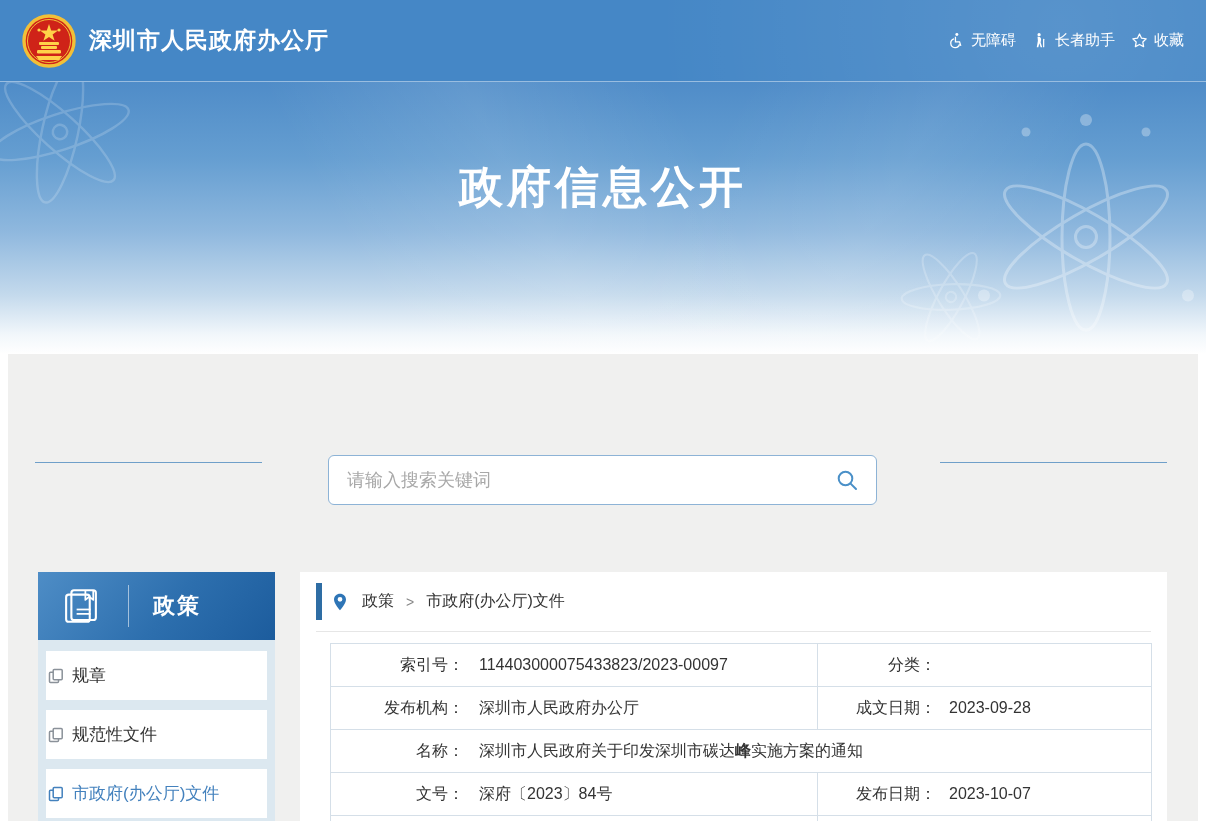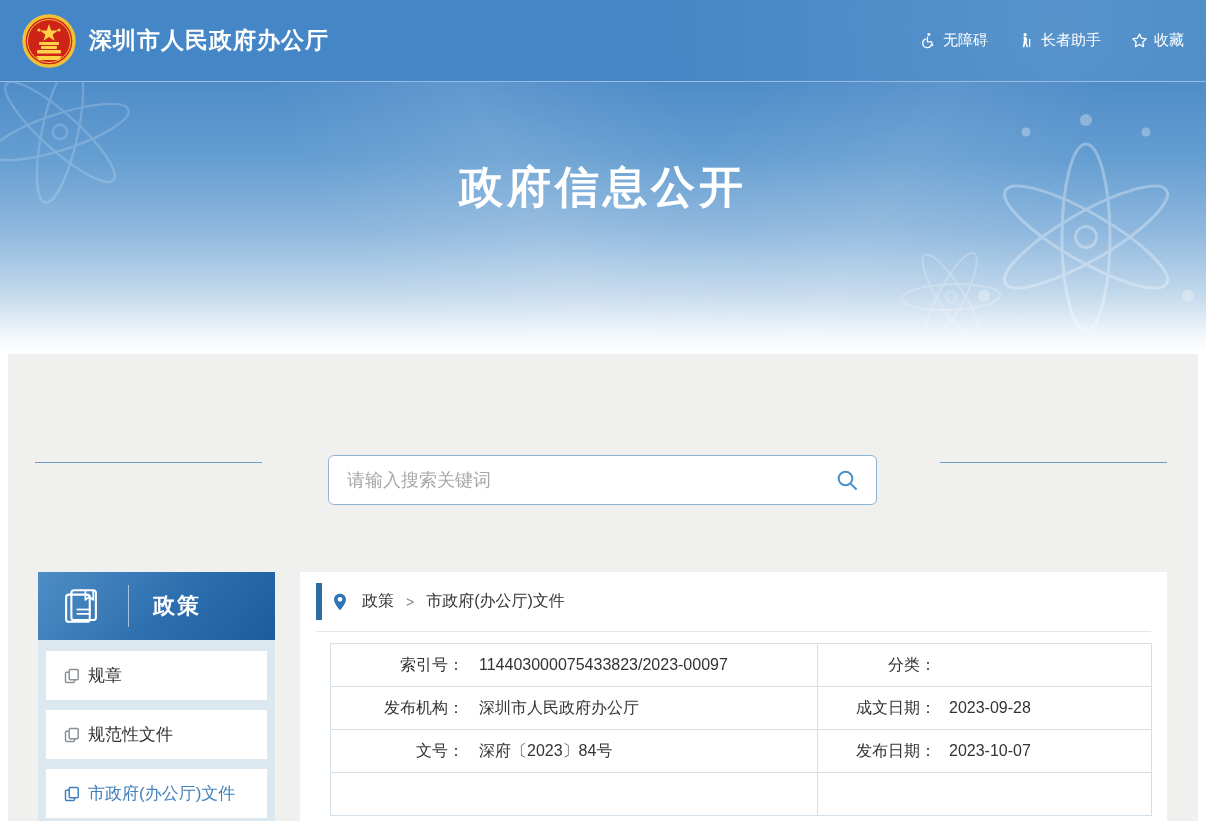--- a/index.html
+++ b/index.html
@@ -21,21 +21,21 @@
     border-bottom: 1px solid rgba(255,255,255,.45);
   }
   .topbar::after {
     content: ""; position: absolute; inset: 0;
     background: radial-gradient(circle at 88% 30%, rgba(255,255,255,.10), transparent 38%);
     pointer-events: none;
   }
   .brand { display: flex; align-items: center; gap: 13px; z-index: 1; }
   .brand .emblem { width: 54px; height: 54px; display: block; }
   .site-title { color: #fff; font-size: 23px; font-weight: bold; letter-spacing: 1px; }
-  .top-links { margin-left: auto; display: flex; align-items: center; gap: 30px; z-index: 1; }
+  .top-links { margin-left: auto; display: flex; align-items: center; gap: 16px; z-index: 1; }
   .top-link { display: flex; align-items: center; gap: 6px; color: #fff; font-size: 15px; cursor: pointer; text-decoration: none; }
   .top-link svg { width: 17px; height: 17px; }
   
   .banner {
     position: relative;
     height: 272px;
     background: linear-gradient(180deg, #4f8cc8 0%, #659ed1 28%, #8fb8de 55%, #c3d9ec 78%, #f2f7fb 93%, #ffffff 100%);
     overflow: hidden;
   }
   .banner .streak {
@@ -96,21 +96,21 @@
   .sidebar-header .vline { width: 1px; height: 42px; background: rgba(255,255,255,.55); margin: 0 24px 0 26px; }
   .sidebar-header .sh-label { font-size: 22px; font-weight: bold; letter-spacing: 2px; }
   .sidebar-body {
     position: absolute; top: 68px; bottom: 0; left: 0; right: 0;
     background: #dce8f0;
     padding: 11px 8px 0 8px; box-sizing: border-box;
   }
   .side-item {
     background: #fff; height: 49px; margin-bottom: 10px;
     display: flex; align-items: center; gap: 8px;
-    padding-left: 18px; box-sizing: border-box;
+    padding-left: 2px; box-sizing: border-box;
     font-size: 17px; color: #333; cursor: pointer;
   }
   .side-item svg { width: 16px; height: 16px; flex: 0 0 auto; }
   .side-item .doc-stroke { stroke: #8a9199; }
   .side-item.active { color: #4381bd; }
   .side-item.active .doc-stroke { stroke: #4381bd; }
   
   .panel { position: absolute; left: 292px; top: 218px; width: 867px; bottom: 0; background: #fff; }
   .breadcrumb {
     position: relative;
@@ -296,20 +296,25 @@
       </tr>
       <tr>
         <td class="c1">
           <span class="flabel">发布机构：</span><span>深圳市人民政府办公厅</span>
         </td>
         <td class="c2">
           <span class="flabel2">成文日期：</span><span>2023-09-28</span>
         </td>
       </tr>
       <tr>
+        <td class="c1" colspan="2">
+          <span class="flabel">名称：</span><span><span>深圳市人民政府关于印发深圳市碳达</span><span class="hl">峰</span><span>实施方案的通知</span></span>
+        </td>
+      </tr>
+      <tr>
         <td class="c1">
           <span class="flabel">文号：</span><span>深府〔2023〕84号</span>
         </td>
         <td class="c2">
           <span class="flabel2">发布日期：</span><span>2023-10-07</span>
         </td>
       </tr>
       <tr>
         <td class="c1"></td>
         <td class="c2"></td>

